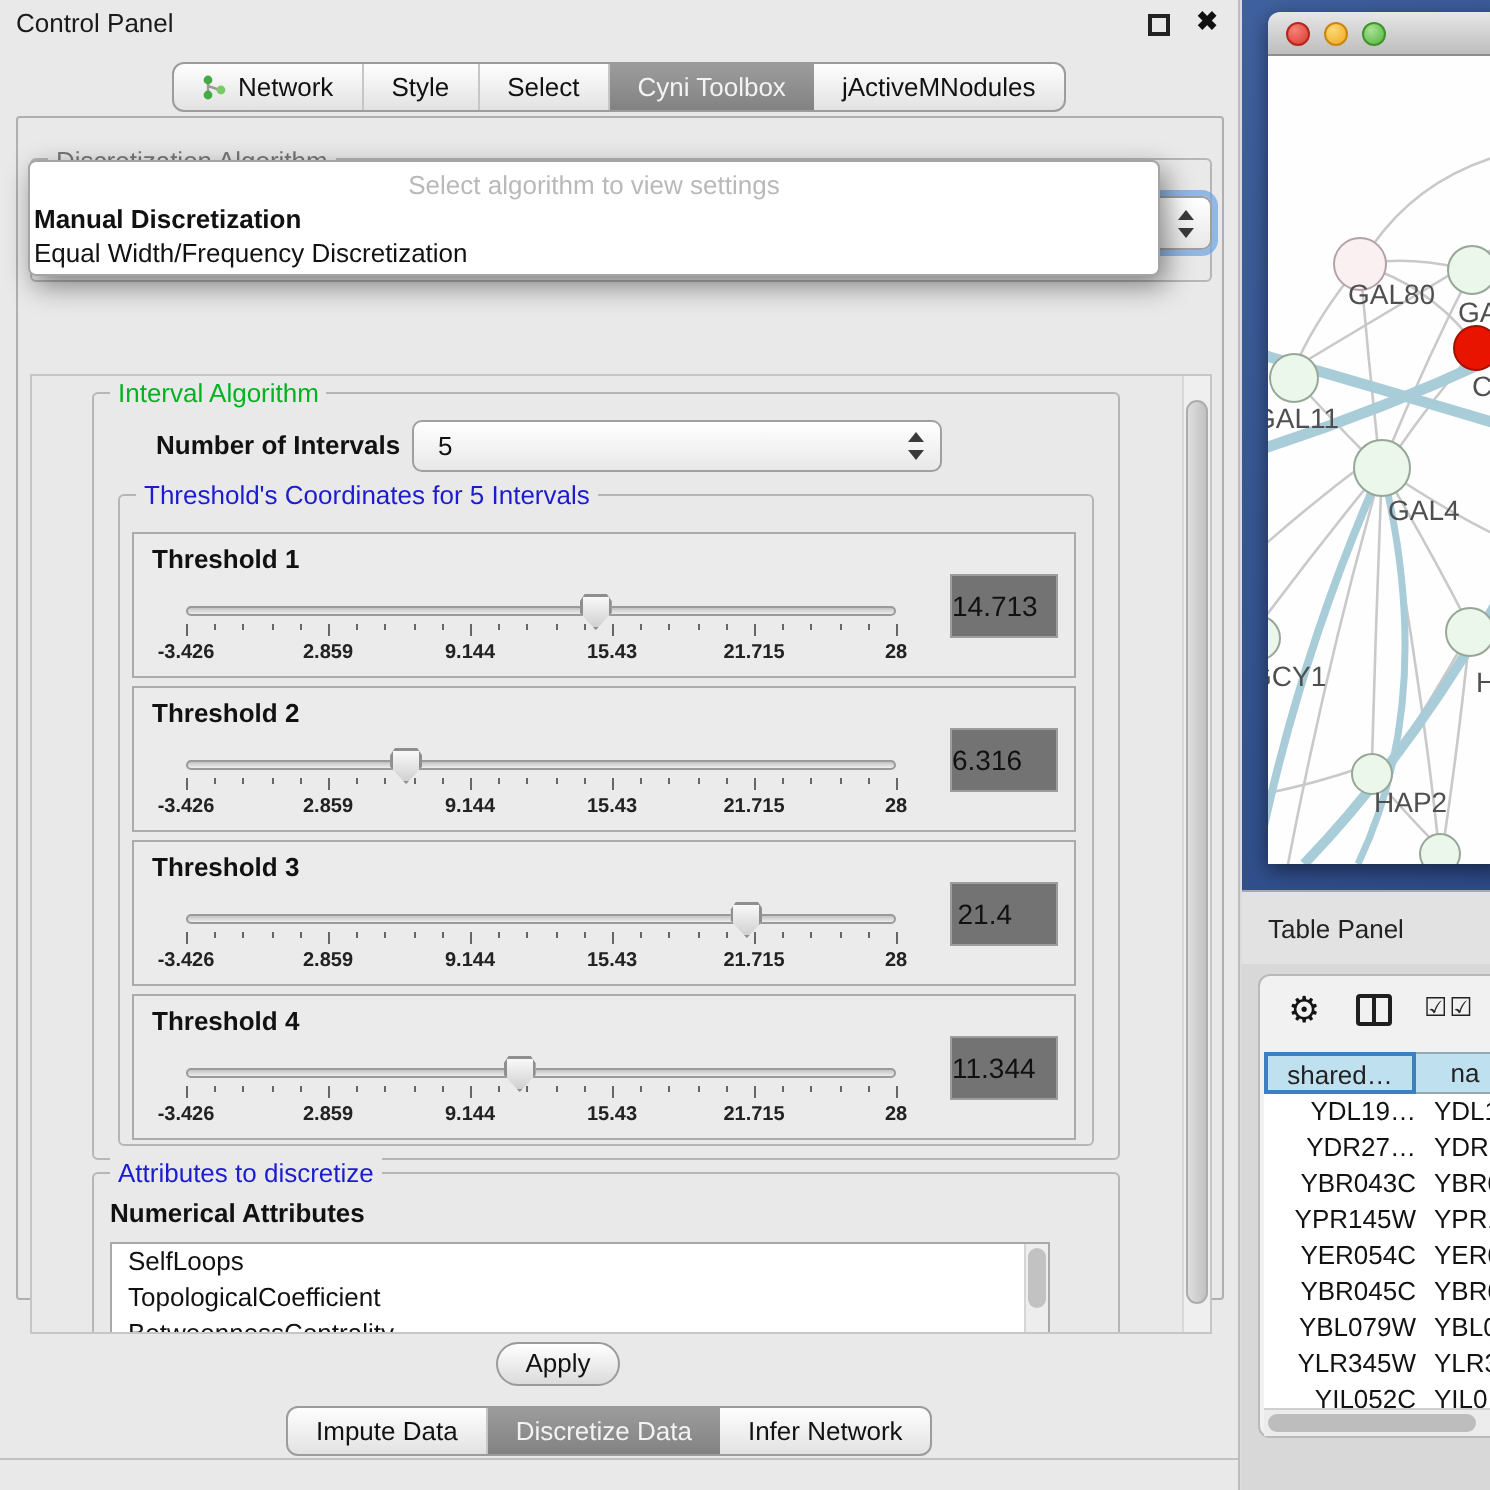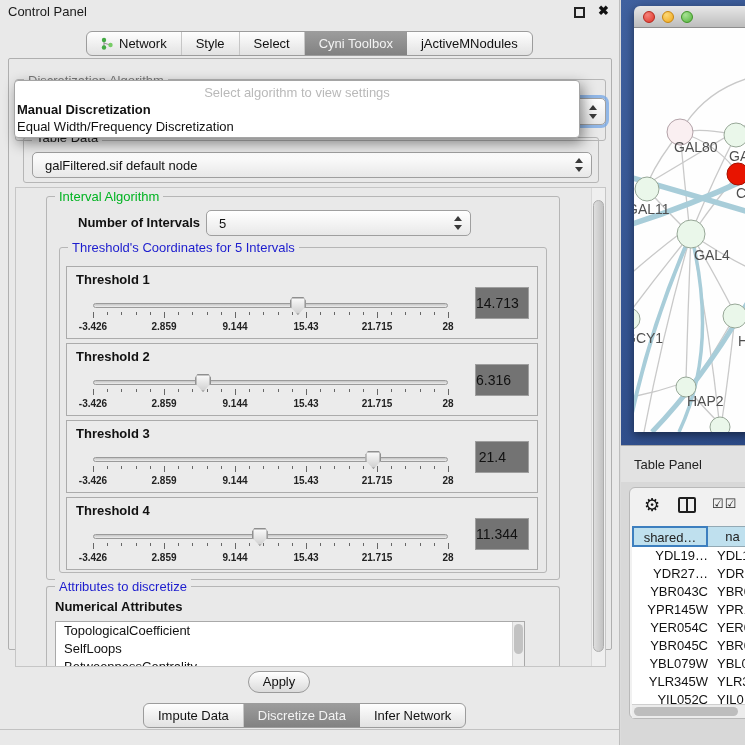--- a/index.html
+++ b/index.html
@@ -149,27 +149,20 @@
     </div>
 
     <div class="algo-popup">
       <div class="ph">Select algorithm to view settings</div>
       <div id="algoOpts">
           <div class="opt b">Manual Discretization</div>
           <div class="opt">Equal Width/Frequency Discretization</div>
         </div>
     </div>
 
-    <div class="groupbox" style="left:14px; top:78px; width:576px; height:46px;">
-      <span class="group-title t-black">Table Data</span>
-      <div class="combo" style="left:8px; top:14px; width:560px; height:26px;">
-        <span class="val">galFiltered.sif default node</span>
-        <span class="spin"></span>
-      </div>
-    </div>
 
     <div class="viewport">
 
       <div class="groupbox" style="left:30px; top:8px; width:514px; height:384px;">
         <span class="group-title t-green">Interval Algorithm</span>
         <span style="position:absolute; left:31px; top:18px; font-size:13px; font-weight:bold; color:#111;">Number of Intervals</span>
         <div class="combo" style="left:159px; top:13px; width:265px; height:26px;">
           <span class="val">5</span>
           <span class="spin"></span>
         </div>
@@ -338,22 +331,22 @@
               </div>
             </div>
         </div>
       </div>
 
       <div class="groupbox" style="left:30px; top:398px; width:514px; height:90px; border-bottom:none;">
         <span class="group-title t-blue">Attributes to discretize</span>
         <span style="position:absolute; left:8px; top:12px; font-size:13px; font-weight:bold; color:#111;">Numerical Attributes</span>
         <div class="attr-list">
           <div id="attrItems">
+              <div class="attr-item">SelfLoops</div>
               <div class="attr-item">TopologicalCoefficient</div>
-              <div class="attr-item">SelfLoops</div>
               <div class="attr-item">BetweennessCentrality</div>
             </div>
           <div class="attr-scroll">
               <div class="thumb"></div>
             </div>
         </div>
       </div>
 
       <div class="vscroll">
           <div class="thumb"></div>

